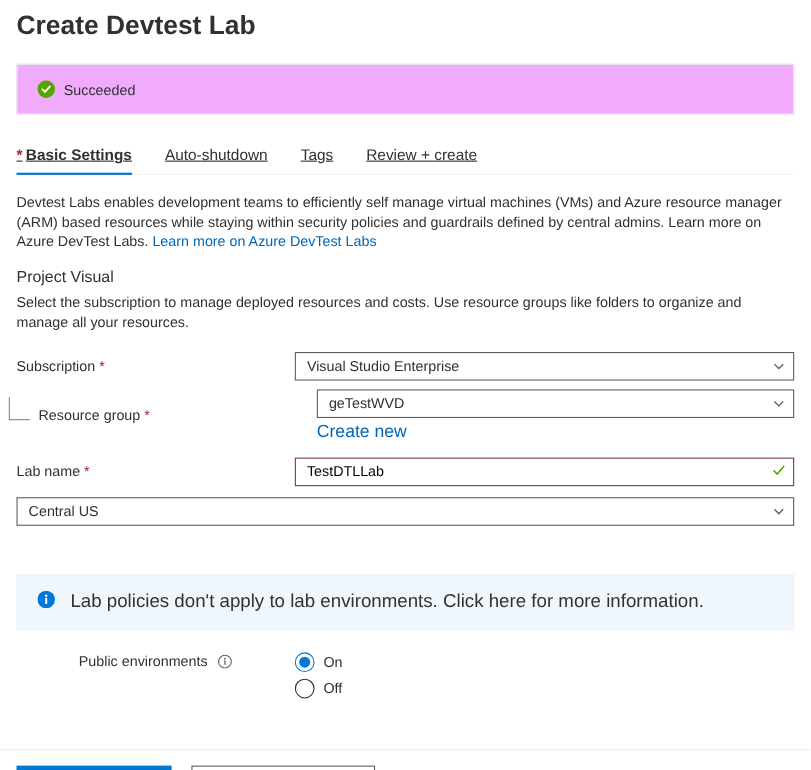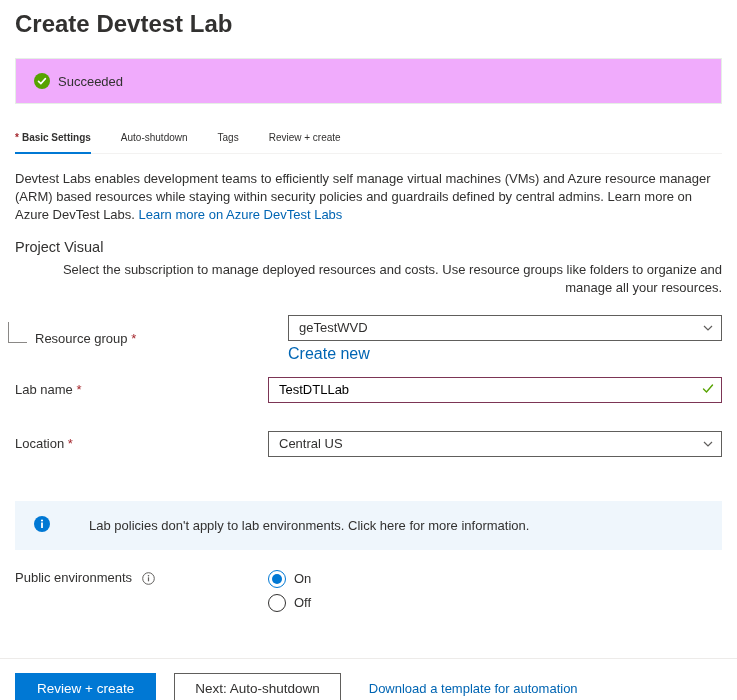--- a/index.html
+++ b/index.html
@@ -2,45 +2,45 @@
 <html><head>
   <meta charset="utf-8">
   <style>
     * { box-sizing: border-box; margin: 0; padding: 0; }
     body { font-family: 'Segoe UI', Arial, sans-serif; font-size: 13px; color: #323130; width: 737px; background: #fff; }
     .page-title { font-size: 24px; font-weight: 600; padding: 10px 15px 20px; }
     .success-banner { background: #f0abfc; border: 1px solid #e5efe5; margin: 0 15px; padding: 14px 18px; display: flex; align-items: center; }
     .success-banner-icon svg { display: block; }
     .success-banner-text { margin-left: 8px; font-size: 13px; }
     .tabs { display: flex; border-bottom: 1px solid #f3f2f1; margin: 18px 15px 0 15px; }
-    .tab { padding: 10px 0; margin-right: 30px; font-size: 10px; color: #323130; cursor: pointer; position: relative; }
+    .tab { padding: 10px 0; margin-right: 30px; font-size: 14px; color: #323130; cursor: pointer; position: relative; text-decoration: underline; }
     .tab.active { font-weight: 600; }
     .tab.active::after { content: ""; position: absolute; left: 0; right: 0; bottom: -1px; height: 2px; background: #0078d4; }
     .req { color: #a4262c; margin-right: 3px; }
     .content { padding: 16px 15px 0; }
     .desc { font-size: 13px; line-height: 1.4; margin-bottom: 14px; }
     .link { color: #0065b3; text-decoration: none; cursor: pointer; }
     .sect-h { font-size: 14.5px; font-weight: 400; margin-bottom: 6px; }
-    .sect-desc { font-size: 13px; line-height: 1.4; margin-bottom: 18px; text-align: right; }
+    .sect-desc { font-size: 13px; line-height: 1.4; margin-bottom: 18px; }
     .row { display: flex; align-items: center; margin-bottom: 8px; }
     .label-col { width: 253px; font-size: 13px; }
     .nested { margin-left: 20px; position: relative; }
     .nested::before { content: ""; position: absolute; left: -27px; top: -9px; width: 18px; height: 20px; border-left: 1px solid #8a8886; border-bottom: 1px solid #8a8886; }
     .control-col { flex: 1; position: relative; }
     .select-box { width: 100%; height: 26px; border: 1px solid #605e5c; background: #fff; padding: 0 26px 0 10px; font-size: 13px; display: flex; align-items: center; position: relative; }
     .select-box .chev { position: absolute; right: 7px; top: 50%; transform: translateY(-50%); }
     .chev svg { display: block; }
     .text-input-wrap { position: relative; border-radius: 12px; }
     .text-input { width: 100%; height: 26px; border: 1px solid #605e5c; padding: 0 26px 0 10px; font-size: 13px; font-family: inherit; outline: none; }
     .text-input.valid { border-color: #7c3555; }
     .valid-icon { position: absolute; right: 7px; top: 50%; transform: translateY(-50%); }
     .sublink { margin-top: 4px; font-size: 16px; }
     .row-group.rg-sub { margin-bottom: 14px; }
-    .row-group.rg-lab { margin-bottom: 28px; }
-    .info-banner { background: #eff6fc; border: 1px solid #eff6fc; margin: 44px 0 20px; padding: 14px 18px; display: flex; align-items: center; font-size: 13px; gap: 25px; }
+    .row-group.rg-lab { margin-bottom: 10px; }
+    .info-banner { background: #eff6fc; border: 1px solid #eff6fc; margin: 44px 0 20px; padding: 14px 18px; display: flex; align-items: center; font-size: 17px; }
     .info-banner-icon { flex-shrink: 0; }
     .info-banner-text { margin-left: 14px; }
     .radio-row { display: flex; align-items: center; margin-bottom: 6px; cursor: pointer; }
     .radio { width: 18px; height: 18px; border: 1px solid #323130; border-radius: 50%; margin-right: 8px; display: flex; align-items: center; justify-content: center; }
     .radio.checked { border-color: #0078d4; }
     .radio.checked::after { content: ""; width: 10px; height: 10px; border-radius: 50%; background: #0078d4; }
     .info-icon-small { display: inline-flex; vertical-align: middle; margin-left: 6px; }
     .footer { border-top: 1px solid #edebe9; margin-top: 40px; padding: 14px 15px; display: flex; align-items: center; }
     .btn-primary { background: #0078d4; color: #fff; border: none; padding: 8px 22px; font-size: 13.5px; font-family: inherit; cursor: pointer; }
     .btn-secondary { background: #fff; color: #323130; border: 1px solid #605e5c; padding: 7px 20px; font-size: 13.5px; font-family: inherit; margin-left: 18px; cursor: pointer; }
@@ -68,20 +68,33 @@
   <div class="tab">Review + create</div>
 </div>
 
 <div class="content">
   <p class="desc"><span>Devtest Labs enables development teams to efficiently self manage virtual machines (VMs) and Azure resource manager (ARM) based resources while staying within security policies and guardrails defined by central admins. Learn more on Azure DevTest Labs. </span><a class="link">Learn more on Azure DevTest Labs</a></p>
 
   <h2 class="sect-h">Project Visual</h2>
   <p class="sect-desc">Select the subscription to manage deployed resources and costs. Use resource groups like folders to organize and manage all your resources.</p>
 
   <div class="row-group rg-sub">
+    <div class="row">
+      <div class="label-col"><span>Subscription</span> <span class="req">*</span></div>
+      <div class="control-col">
+        <div class="select-box">
+          <span>Visual Studio Enterprise</span>
+          <span class="chev">
+              <svg width="12" height="12" viewBox="0 0 12 12">
+                <path d="M2 4 L6 8 L10 4" stroke="#605e5c" stroke-width="1.2" fill="none"></path>
+              </svg>
+            </span>
+        </div>
+      </div>
+    </div>
 
     <div class="row">
       <div class="label-col nested"><span>Resource group</span> <span class="req">*</span></div>
       <div class="control-col">
         <div class="select-box">
           <span>geTestWVD</span>
           <span class="chev">
               <svg width="12" height="12" viewBox="0 0 12 12">
                 <path d="M2 4 L6 8 L10 4" stroke="#605e5c" stroke-width="1.2" fill="none"></path>
               </svg>
@@ -100,21 +113,20 @@
           <input class="text-input valid" value="TestDTLLab" style="">
           <span class="valid-icon"><svg width="14" height="14" viewBox="0 0 14 14">
                 <path d="M2.5 7.5 L5.5 10.5 L11.5 3.5" stroke="#57a300" stroke-width="1.4" fill="none" stroke-linecap="round"></path>
               </svg></span>
         </div>
       </div>
     </div>
   </div>
 
   <div class="row">
-    <div class="label-col"><span>Location</span> <span class="req">*</span></div>
     <div class="control-col">
       <div class="select-box">
         <span>Central US</span>
         <span class="chev">
             <svg width="12" height="12" viewBox="0 0 12 12">
               <path d="M2 4 L6 8 L10 4" stroke="#605e5c" stroke-width="1.2" fill="none"></path>
             </svg>
           </span>
       </div>
     </div>
@@ -124,21 +136,21 @@
     <span class="info-banner-icon">
       <svg width="16" height="16" viewBox="0 0 16 16">
           <circle cx="8" cy="8" r="8" fill="#0078d4"></circle>
           <circle cx="8" cy="4.5" r="1.1" fill="#fff"></circle>
           <rect x="7.1" y="6.5" width="1.8" height="5.5" fill="#fff"></rect>
         </svg>
     </span>
     <span class="info-banner-text">Lab policies don't apply to lab environments.  Click here for more information.</span>
   </div>
 
-  <div class="row" style="align-items:flex-start;">
+  <div class="row" style="align-items:flex-start;text-align:center;">
     <div class="label-col">
       <span>Public environments</span>
       <span class="info-icon-small">
         <svg width="13" height="13" viewBox="0 0 13 13">
             <circle cx="6.5" cy="6.5" r="5.8" fill="none" stroke="#605e5c" stroke-width="1"></circle>
             <circle cx="6.5" cy="3.8" r="0.8" fill="#605e5c"></circle>
             <rect x="5.9" y="5.3" width="1.2" height="4" fill="#605e5c"></rect>
           </svg>
       </span>
     </div>

